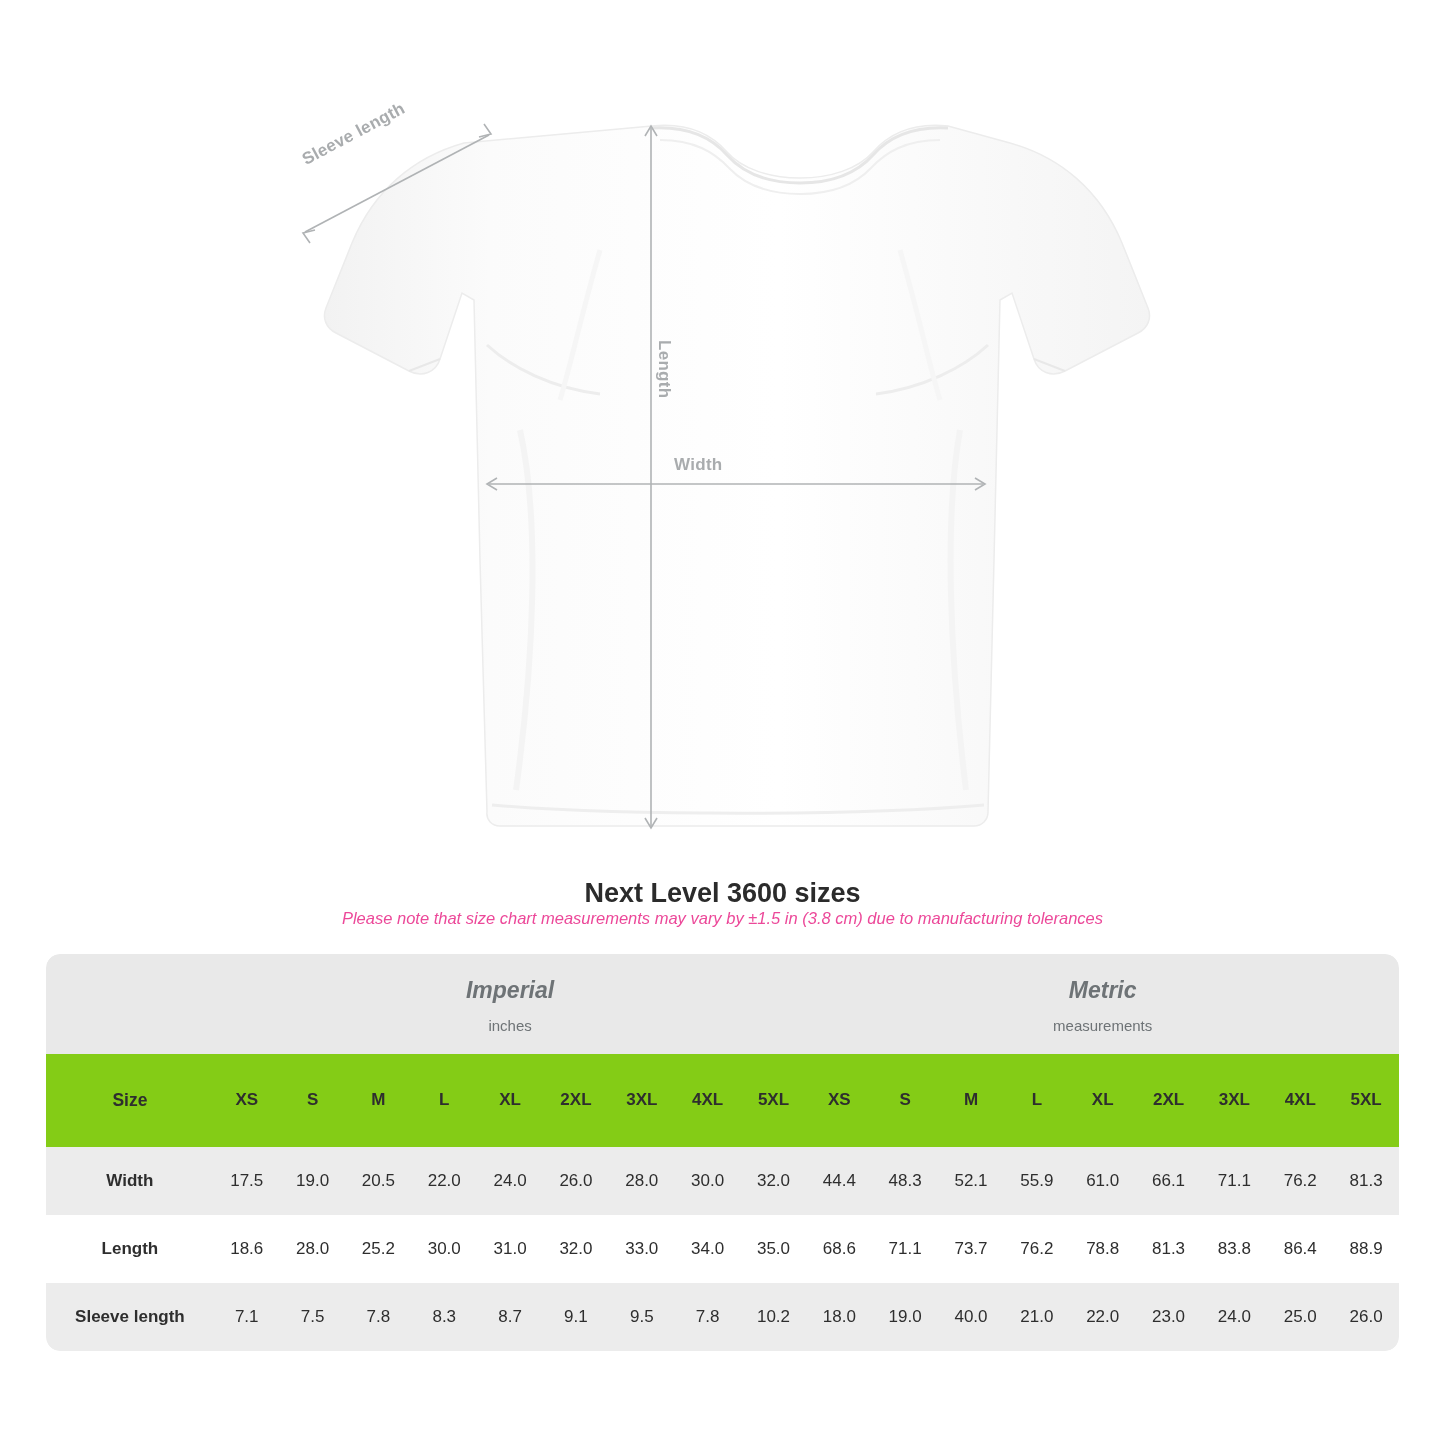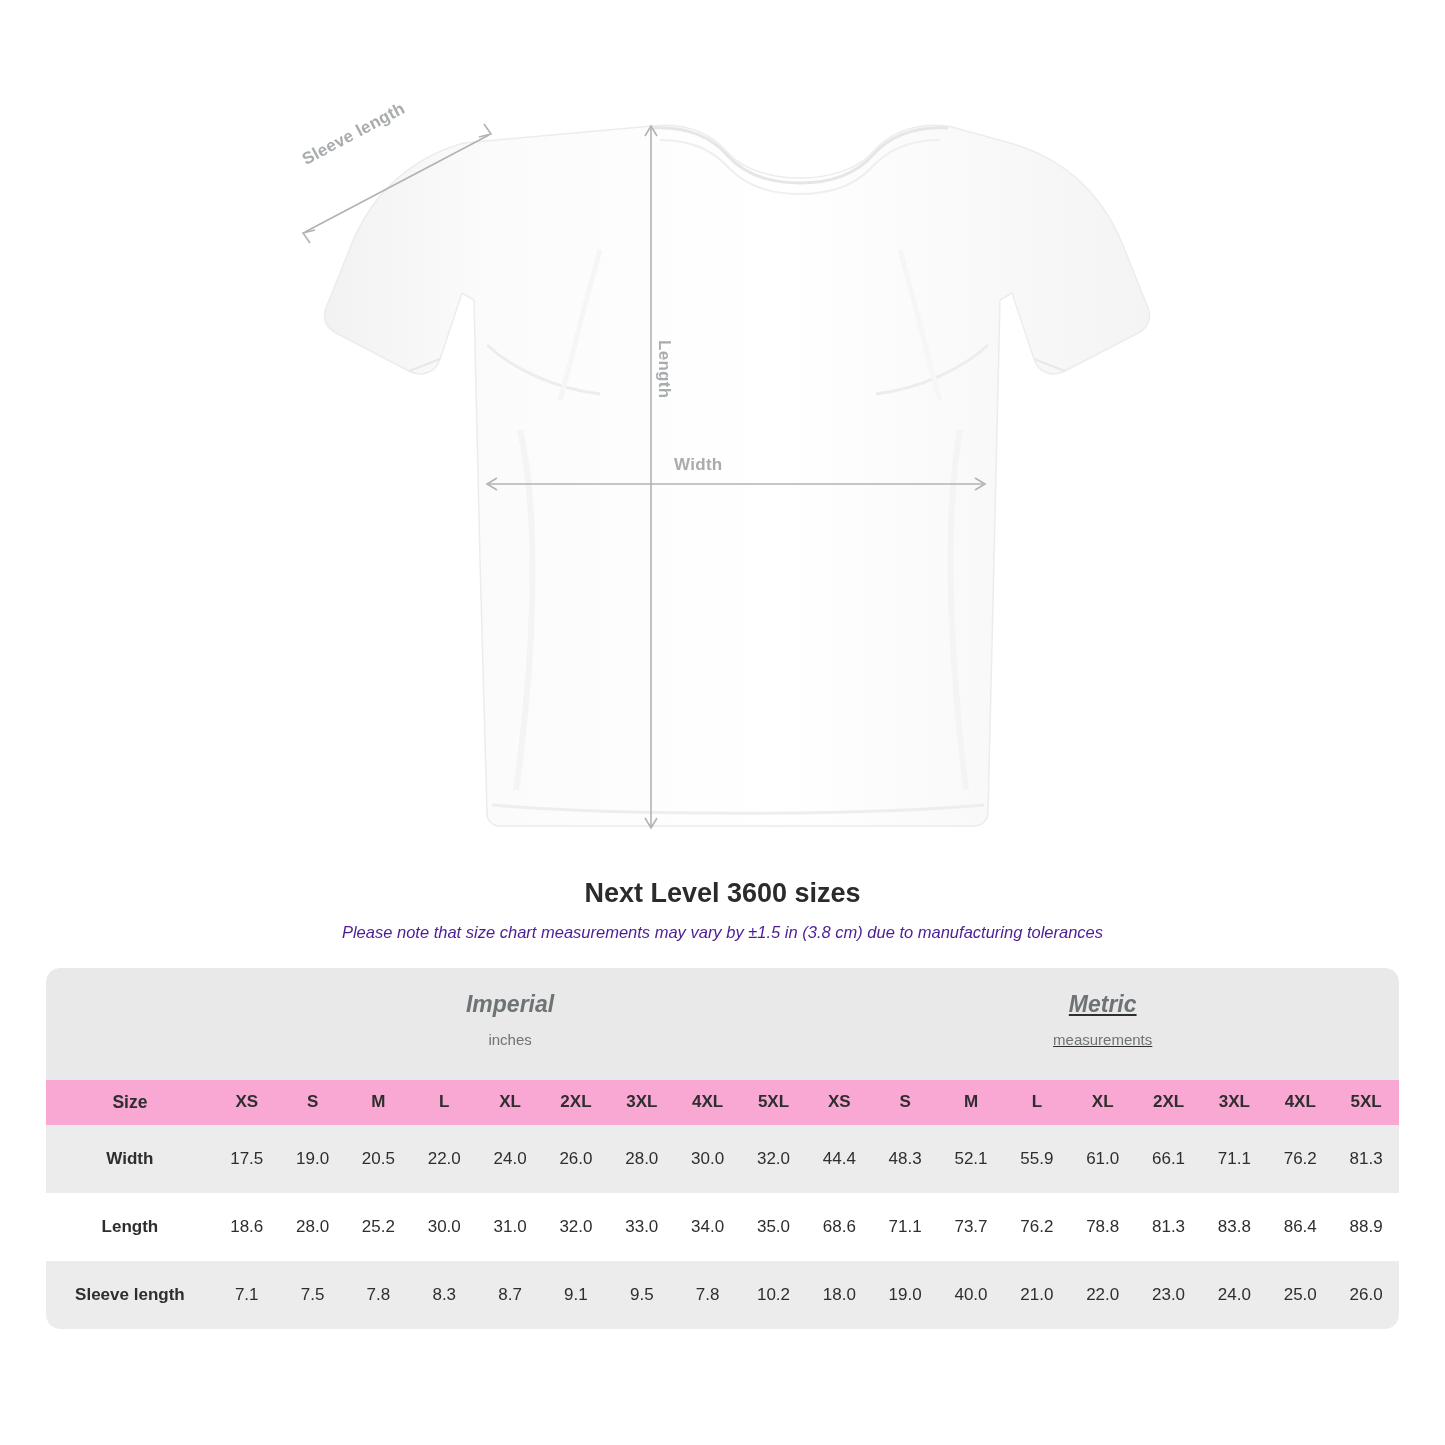--- a/index.html
+++ b/index.html
@@ -69,22 +69,22 @@
   }
   .chart-title {
     font-size: 27px;
     font-weight: bold;
     color: #2b2b2b;
     margin: 0;
   }
   .chart-note {
     font-size: 16.5px;
     font-style: italic;
-    color: #4c1d95;
-    margin-top: 14px;
+    color: #ec4899;
+    margin-top: 0;
   }
 
   
   .table-wrap {
     margin: 26px 46px 0 46px;
     border-radius: 14px;
     overflow: hidden;
     background: #ffffff;
   }
   table.size-table {
@@ -95,43 +95,43 @@
   table.size-table th,
   table.size-table td {
     text-align: center;
     vertical-align: middle;
     font-size: 17px;
     color: #2e2e2e;
   }
   
   .sys-row th {
     background: #e9e9e9;
-    padding: 22px 0 32px 0;
+    padding: 22px 0 20px 0;
     font-weight: normal;
   }
   .sys-name {
     font-size: 23px;
     font-style: italic;
     font-weight: bold;
     color: #6e7376;
     line-height: 1.25;
   }
   .sys-unit {
     font-size: 15px;
     color: #6e7376;
     margin-top: 12px;
   }
   .sys-row th.spacer {
     background: #e9e9e9;
   }
 
   
   .size-row td {
-    background: #f9a8d4;
-    padding: 12px 0;
+    background: #84cc16;
+    padding: 36px 0;
     font-weight: bold;
     font-size: 17.5px;
     color: #2b2b2b;
   }
   .size-row td.rowlabel {
     font-size: 17.5px;
   }
 
   
   tr.data-row td {
@@ -146,21 +146,21 @@
   td.rowlabel {
     font-weight: bold;
     font-size: 17.5px;
     color: #2b2b2b;
   }
   td.val {
     font-size: 17px;
     color: #2e2e2e;
   }
   .corner-tl { border-top-left-radius: 14px; }
-  .corner-tr { border-top-right-radius: 14px; text-decoration: underline; }
+  .corner-tr { border-top-right-radius: 14px; }
   .corner-bl { border-bottom-left-radius: 14px; }
   .corner-br { border-bottom-right-radius: 14px; }
 </style>
 </head>
 <body>
 
 <div class="page">
 
   <div class="diagram">
     <svg class="shirt-svg" width="1445" height="860" viewBox="0 0 1445 860">

